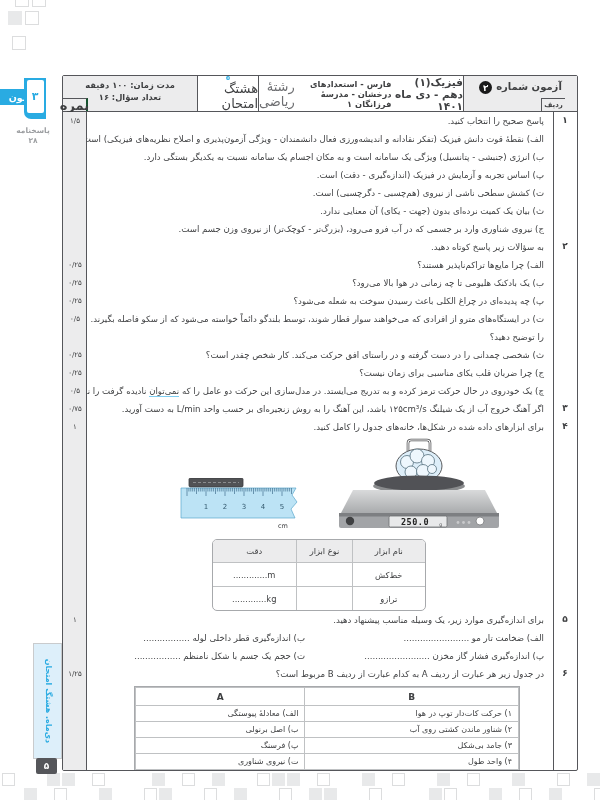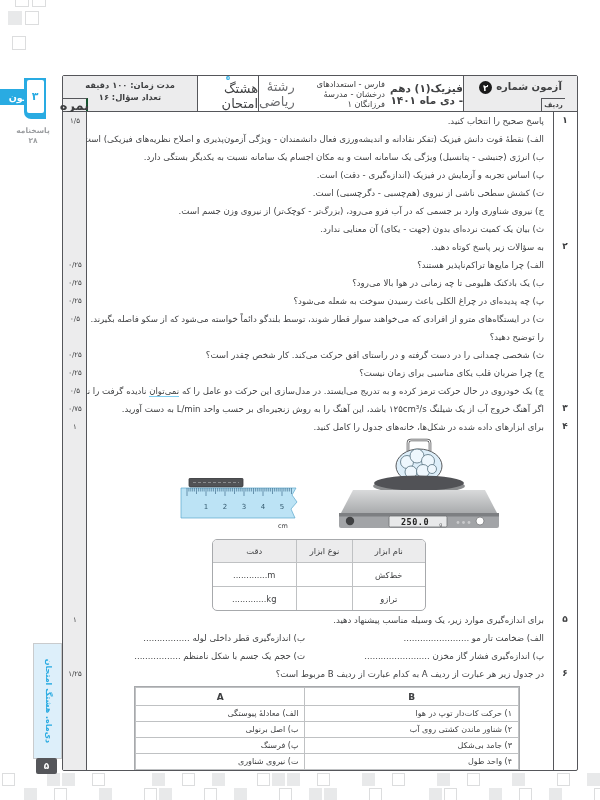--- a/index.html
+++ b/index.html
@@ -33,21 +33,21 @@
   .hbox{box-sizing:border-box;}
   .h-exam{flex:0 0 114px;background:#ececed;border-left:1px solid #55565a;position:relative;
       display:flex;align-items:flex-start;justify-content:center;padding-top:5px;
       font-weight:bold;font-size:10px;gap:4px;}
   .badge{width:13px;height:13px;border-radius:50%;background:#1a1a1a;color:#fff;font-size:8.5px;
       display:flex;align-items:center;justify-content:center;flex:0 0 13px;}
   .rlabel{position:absolute;bottom:0;right:12px;width:23px;height:12px;border-top:1px solid #55565a;
       border-left:1px solid #55565a;font-size:7px;display:flex;align-items:center;justify-content:center;}
   .h-title{flex:1;display:flex;flex-direction:row;align-items:center;justify-content:center;gap:1px;}
   .t1{font-size:10.5px;font-weight:bold;}
-  .t2{font-size:8.3px;font-weight:normal;}
+  .t2{font-size:8.3px;font-weight:bold;}
   .t3{font-size:13px;color:#6d6e71;}
   .h-logo{flex:0 0 62px;border-left:1px solid #55565a;border-right:1px solid #55565a;display:flex;
       flex-direction:column;align-items:center;justify-content:center;gap:1px;}
   .logo-caption{font-size:13px;font-weight:normal;}
   .h-time{flex:0 0 134px;background:#ececed;position:relative;display:flex;flex-direction:column;
       align-items:center;justify-content:flex-start;padding-top:4px;font-size:8.3px;font-weight:bold;gap:2px;}
   .nlabel{position:absolute;bottom:0;left:0;width:23px;height:12px;border-top:1px solid #55565a;
       border-right:2px solid #14532d;font-size:13px;display:flex;align-items:center;justify-content:center;}
   
   .bodyc{position:relative;flex:1;overflow:hidden;}
@@ -158,28 +158,28 @@
       <div class="qrow">
         <div class="c-num"></div>
         <div class="c-body">
             <span class="line">ت) کشش سطحی ناشی از نیروی (هم‌چسبی - دگرچسبی) است.</span>
           </div>
         <div class="c-score"></div>
       </div>
       <div class="qrow">
         <div class="c-num"></div>
         <div class="c-body">
+            <span class="line">ث) بیان یک کمیت نرده‌ای بدون (جهت - یکای) آن معنایی ندارد.</span>
+          </div>
+        <div class="c-score"></div>
+      </div>
+      <div class="qrow">
+        <div class="c-num"></div>
+        <div class="c-body">
             <span class="line">ج) نیروی شناوری وارد بر جسمی که در آب فرو می‌رود، (بزرگ‌تر - کوچک‌تر) از نیروی وزن جسم است.</span>
-          </div>
-        <div class="c-score"></div>
-      </div>
-      <div class="qrow">
-        <div class="c-num"></div>
-        <div class="c-body">
-            <span class="line">ث) بیان یک کمیت نرده‌ای بدون (جهت - یکای) آن معنایی ندارد.</span>
           </div>
         <div class="c-score"></div>
       </div>
 
       <div class="qrow">
         <div class="c-num">۲</div>
         <div class="c-body">
             <span class="line">به سؤالات زیر پاسخ کوتاه دهید.</span>
           </div>
         <div class="c-score"></div>

